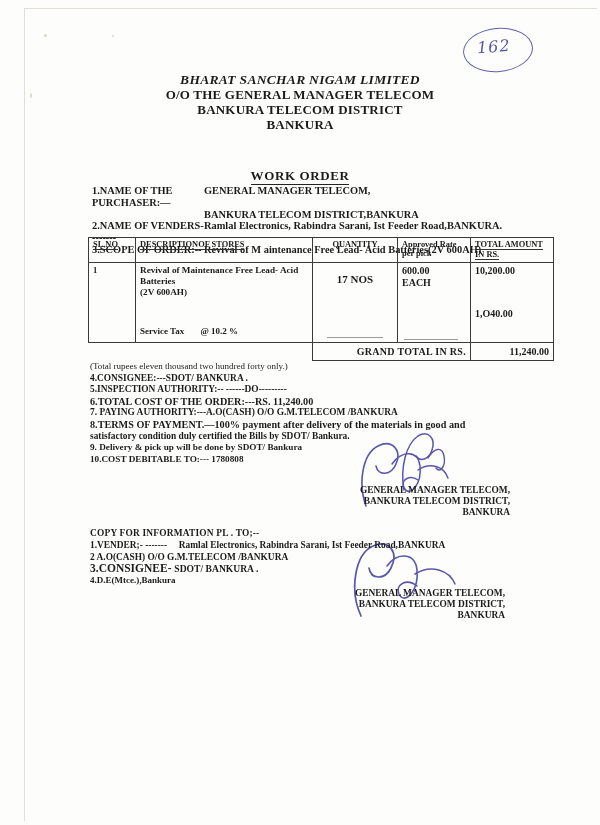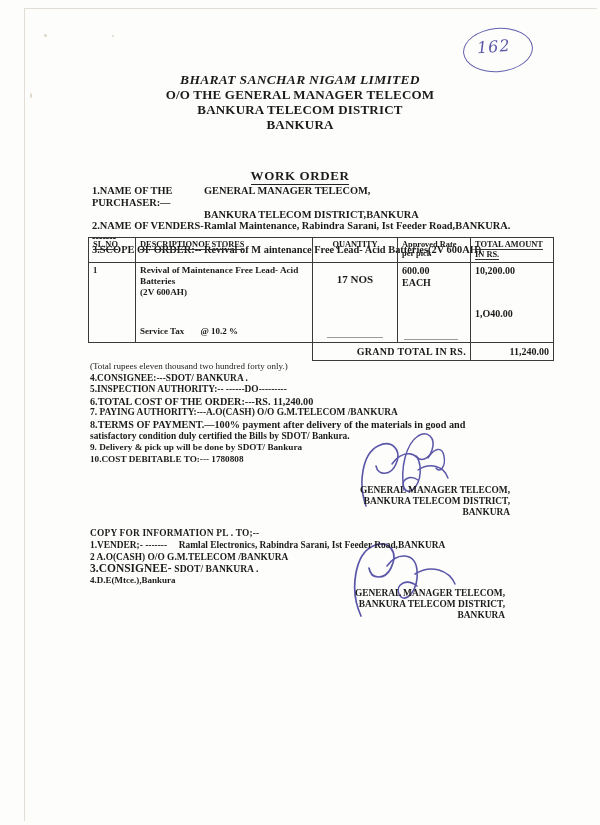--- a/index.html
+++ b/index.html
@@ -274,21 +274,21 @@
   </div>
 
   <div id="intro-block">
     <div class="intro-row">
       <div class="intro-label">1.NAME OF THE PURCHASER:—</div>
       <div class="intro-value">GENERAL MANAGER TELECOM,</div>
     </div>
     <div class="intro-indent">BANKURA TELECOM DISTRICT,BANKURA</div>
     <div class="intro-row">
       <div class="intro-label">2.NAME OF VENDERS--------</div>
-      <div class="intro-value">Ramlal Maintenance, Rabindra Sarani, Ist Feeder Road,BANKURA.</div>
+      <div class="intro-value">Ramlal Electronics, Rabindra Sarani, Ist Feeder Road,BANKURA.</div>
     </div>
     <div class="intro-row">
       <div class="intro-label">3.SCOPE OF ORDER:--</div>
       <div class="intro-value">Revival of M aintenance Free Lead- Acid Batteries(2V 600AH)</div>
     </div>
   </div>
 
   <table id="stores-table">
     <thead>
       <tr>

